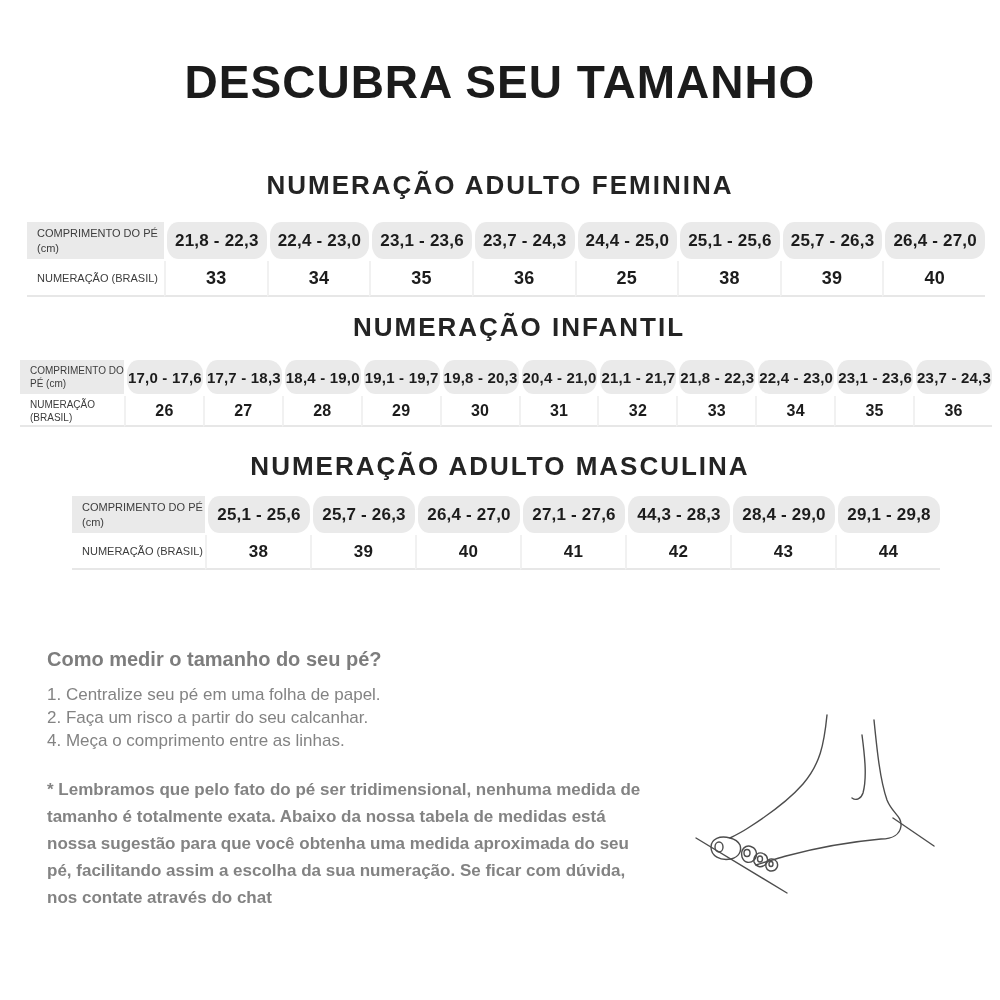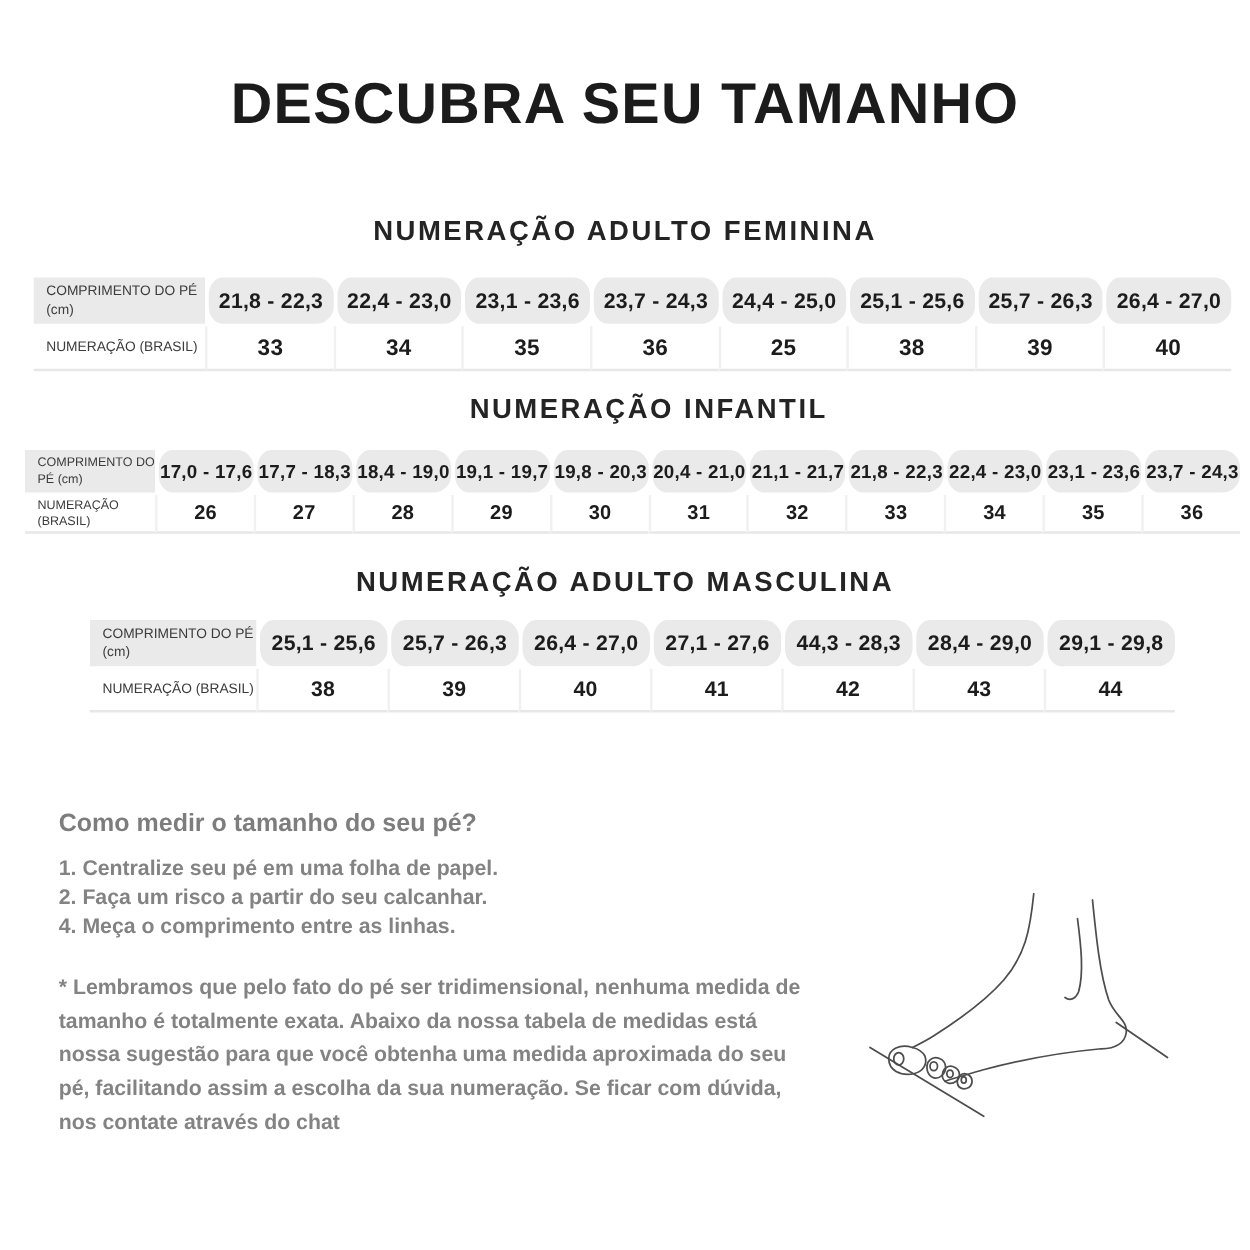--- a/index.html
+++ b/index.html
@@ -6,21 +6,21 @@
   body{
     width:1000px;height:1000px;overflow:hidden;background:#ffffff;
     font-family:"Liberation Sans", sans-serif;position:relative;
     -webkit-font-smoothing:antialiased;
   }
   h1.page-title{
     margin:58px 0 0 0;text-align:center;font-size:46px;line-height:48px;
     font-weight:700;letter-spacing:1px;color:#1b1b1b;
   }
   h2.section-heading{
-    text-align:center;font-size:22px;line-height:22px;font-weight:700;
+    text-align:center;font-size:26px;line-height:22px;font-weight:700;
     letter-spacing:2px;color:#242424;margin:0;
   }
   #h-fem{margin-top:68px;}
   #h-inf{margin-top:19px;padding-left:38px;}
   #h-mas{margin-top:28px;}
   .tbl{display:block;}
   .trow{display:flex;padding-left:12px;}
   .cell{display:flex;align-items:center;justify-content:center;box-sizing:border-box;}
   .thead .cell{background:#eaeaea;}
   .thead .val-cell{border-left:3px solid #ffffff;border-radius:14px;}
@@ -50,21 +50,21 @@
   .t-mas .tvals{height:35px;}
   .t-mas .label-cell{width:133px;flex:0 0 133px;}
   .t-mas .thead .val-cell{font-size:17px;}
   .t-mas .tvals .val-cell{font-size:17px;}
 
   .howto-heading{
     margin:78px 0 0 47px;font-size:20px;line-height:22px;font-weight:700;color:#7d7d7d;
   }
   .howto-steps{
     list-style:none;margin:13px 0 0 47px;padding:0;
-    font-size:17px;line-height:23px;font-weight:700;color:#838383;
+    font-size:17px;line-height:23px;font-weight:400;color:#838383;
   }
   .disclaimer{
     margin:24px 0 0 47px;width:600px;
     font-size:17px;line-height:27px;font-weight:700;color:#838383;
   }
   .foot-art{position:absolute;left:690px;top:690px;width:300px;height:245px;}
   .foot-art path,.foot-art ellipse{fill:none;stroke:#4d4d4d;stroke-width:1.4;stroke-linecap:round;}
 </style>
 </head>
 <body>

